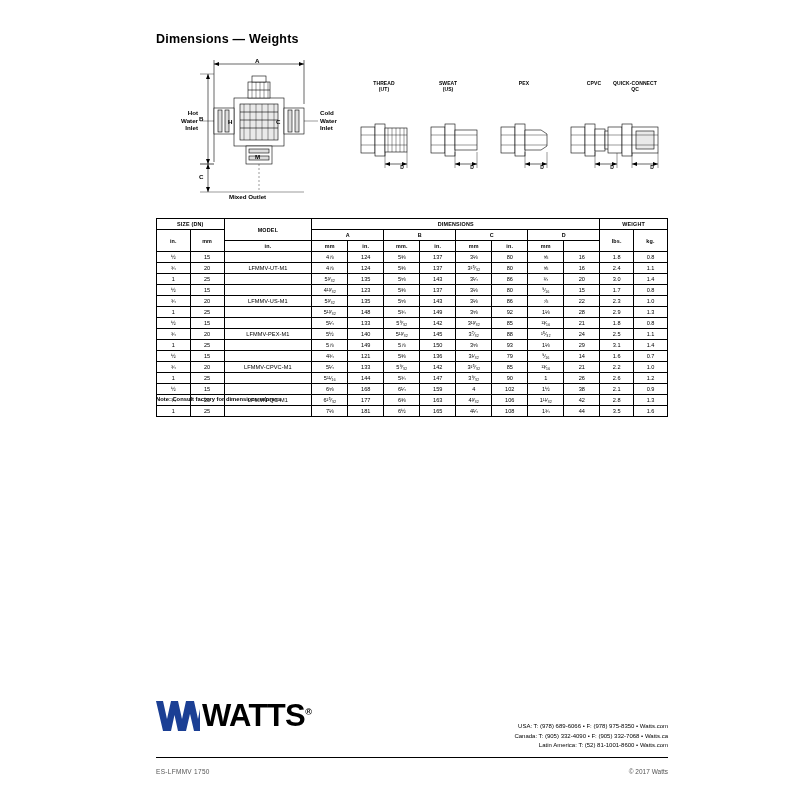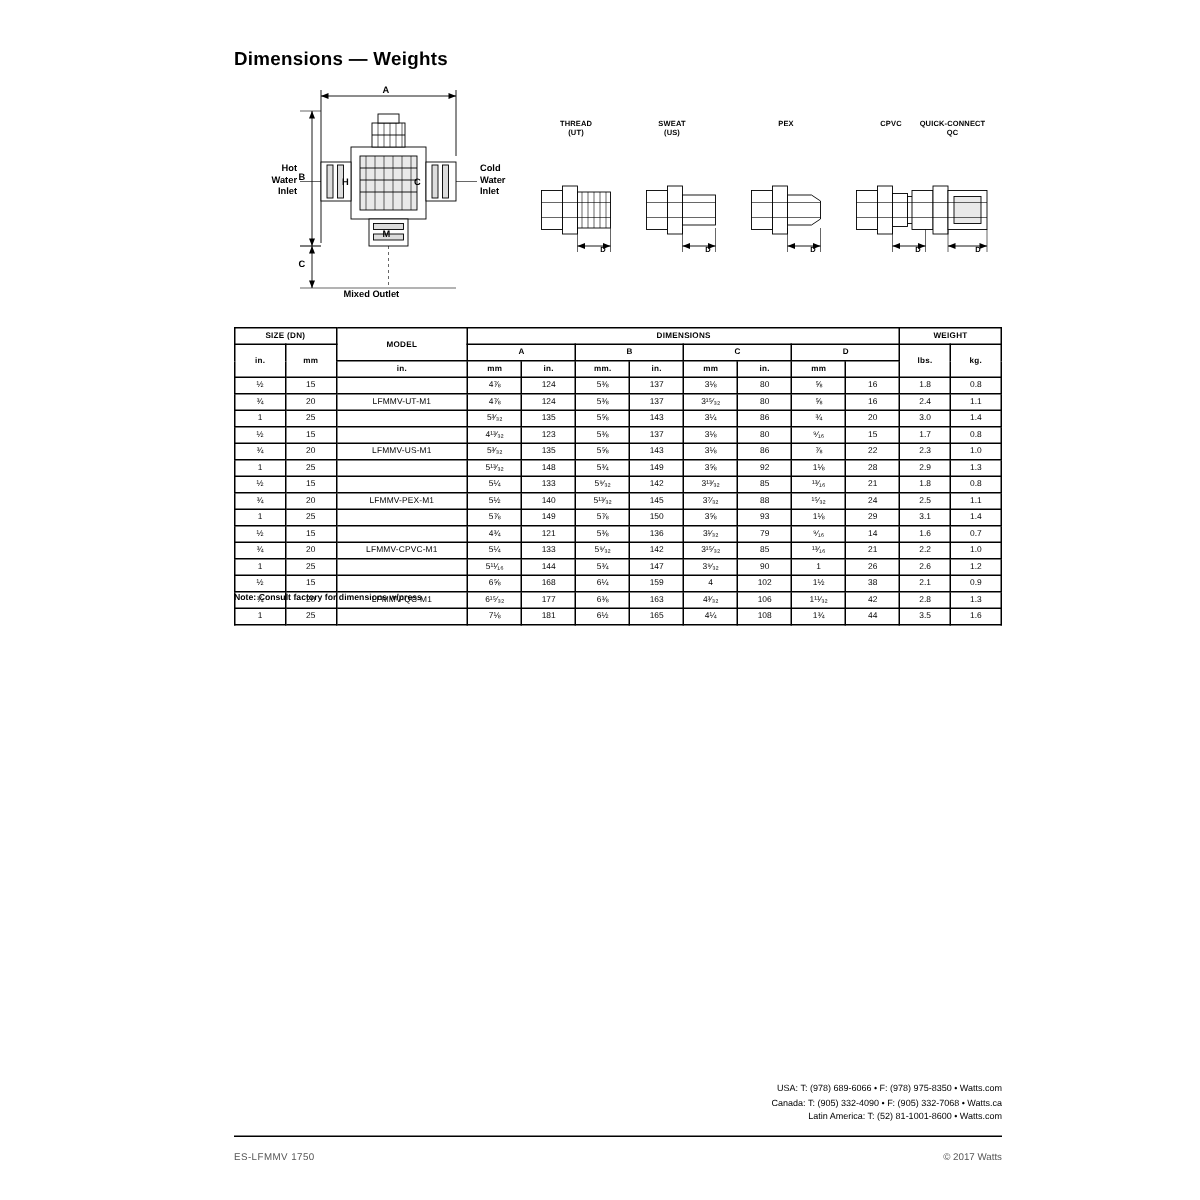--- a/index.html
+++ b/index.html
@@ -611,20 +611,29 @@
             <td>44</td>
             <td>3.5</td>
             <td>1.6</td>
           </tr>
         </tbody>
     </table>
   </div>
 
   <div class="note">Note: Consult factory for dimensions w/press</div>
 
+  <div class="watts-logo">
+    <div class="watts-w">
+      <svg width="44" height="30" viewBox="0 0 44 30">
+        <path d="M0 0 L7 0 L11 18 L15 0 L22 0 L26 18 L30 0 L37 0 L30 30 L22 30 L18.5 14 L15 30 L7 30 Z" fill="#1b3f94"></path>
+        <path d="M31 0 L38 0 L42 18 L44 8 L44 30 L38 30 Z" fill="#1b3f94"></path>
+      </svg>
+    </div>
+    <div class="watts-text"><span>WATTS</span><span class="watts-reg">®</span></div>
+  </div>
 
   <div class="contact">
     <div>USA:  T: (978) 689-6066 • F: (978) 975-8350 • Watts.com</div>
     <div>Canada:  T: (905) 332-4090 • F: (905) 332-7068 • Watts.ca</div>
     <div>Latin America:  T: (52) 81-1001-8600 • Watts.com</div>
   </div>
 
   <div class="footer-rule"></div>
   <div class="doc-id">ES-LFMMV   1750</div>
   <div class="copyright">© 2017 Watts</div>

